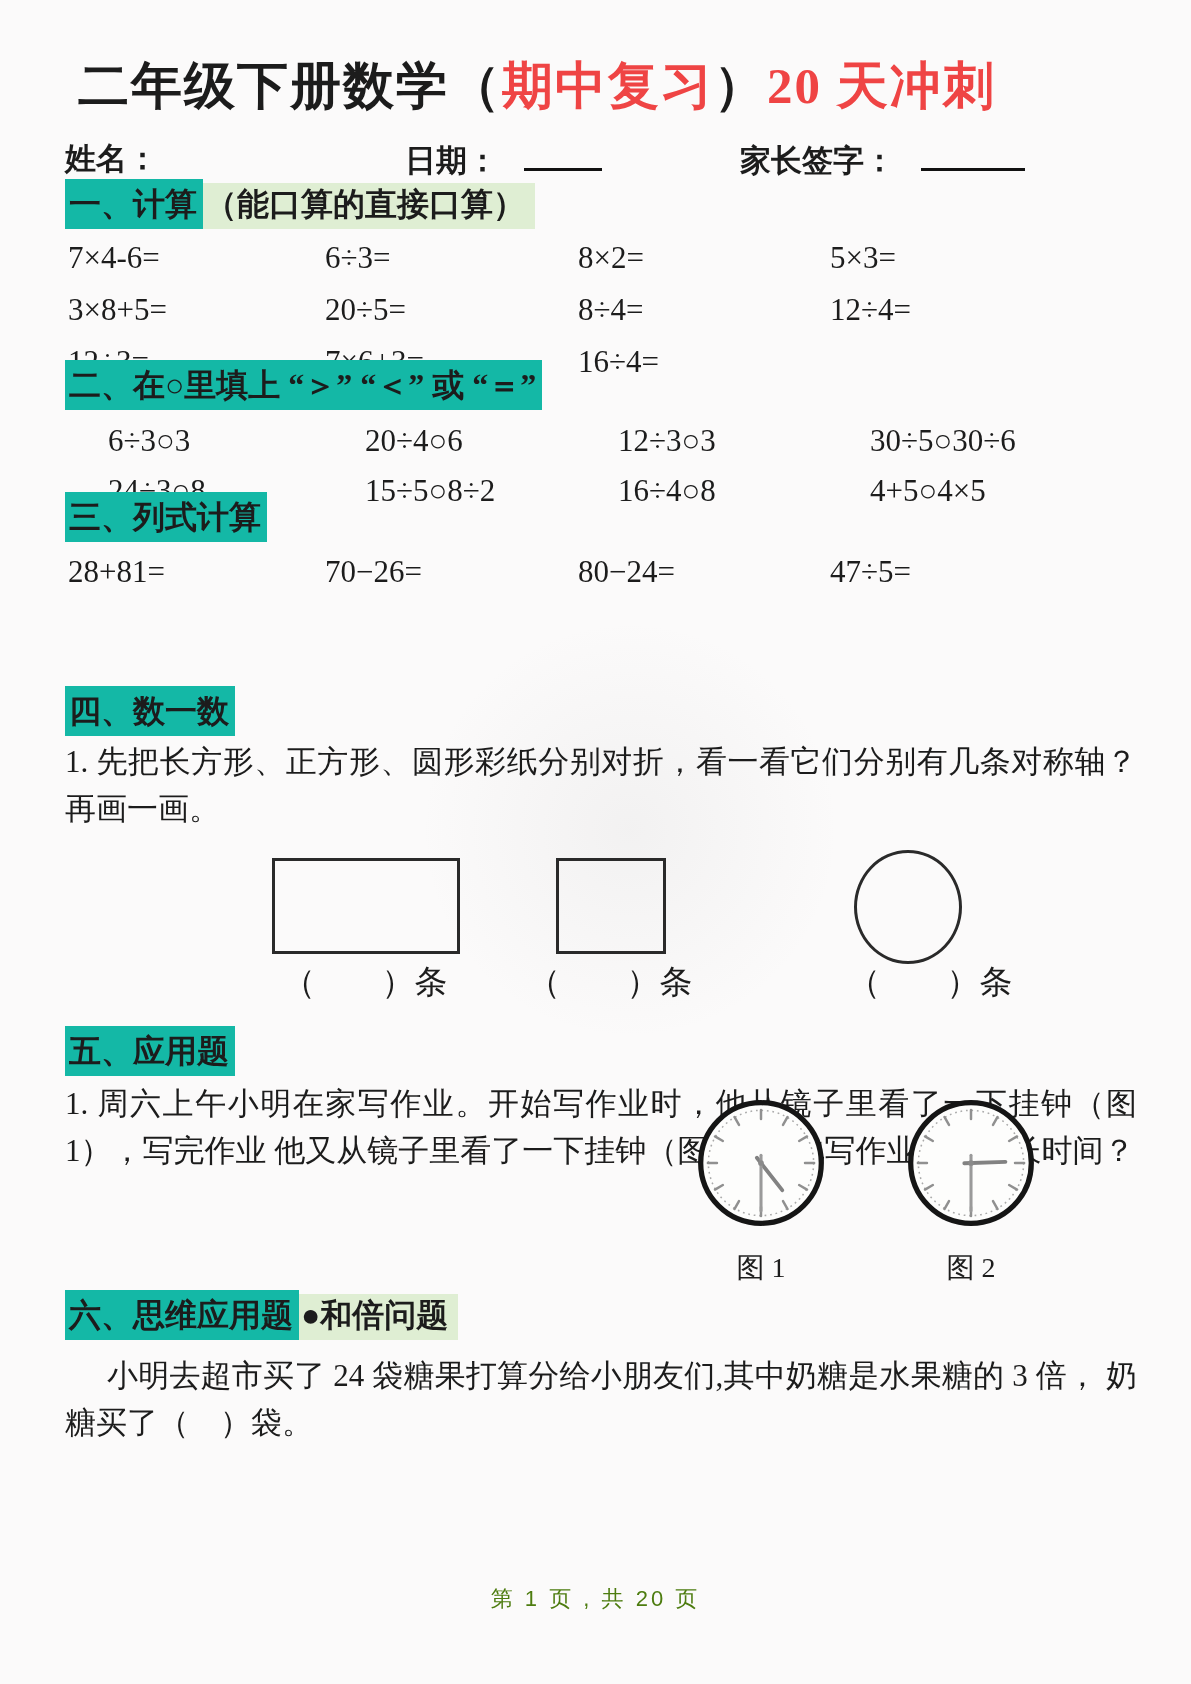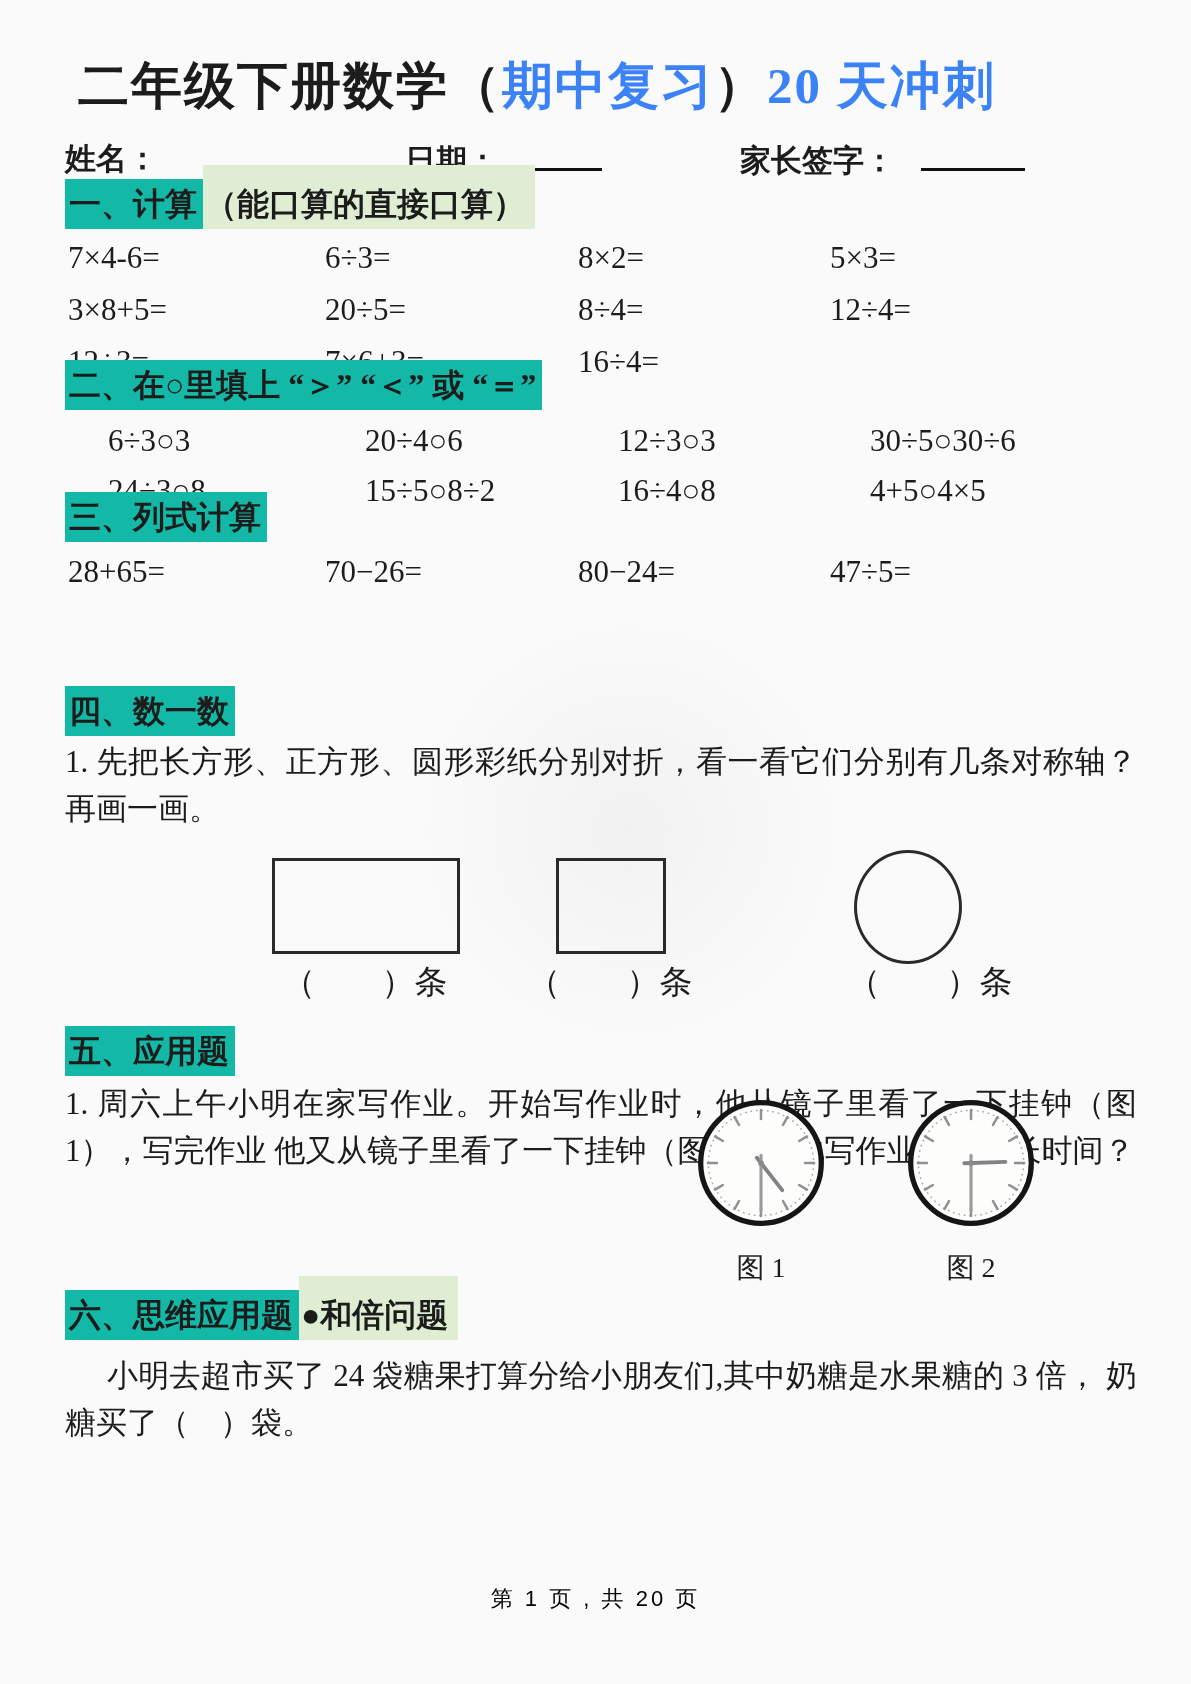--- a/index.html
+++ b/index.html
@@ -15,35 +15,35 @@
   .watermark{
     position:absolute;left:420px;top:620px;width:420px;height:420px;
     background:radial-gradient(ellipse at center, rgba(165,165,165,0.10), rgba(165,165,165,0) 70%);
     transform:rotate(-22deg);
     pointer-events:none;
   }
   .title{
     position:absolute;left:78px;top:52px;width:1060px;
     font-size:51px;font-weight:800;letter-spacing:2px;white-space:nowrap;
   }
-  .title .red{color:#3b82f6;}
+  .title .red{color:#ef4444;}
   .meta{
     position:absolute;left:65px;top:138px;width:1066px;height:42px;
     font-size:31px;font-weight:700;text-align:center;
   }
   .meta .name{position:absolute;left:0;}
   .meta .date{position:absolute;left:340px;}
   .meta .sign{position:absolute;left:675px;}
   .uline{display:inline-block;border-bottom:3px solid #111;vertical-align:baseline;height:30px;margin-left:26px;}
   .uline.date-line{width:78px;}
   .uline.sign-line{width:104px;}
 
   .sec-header{position:absolute;left:65px;font-size:32px;font-weight:700;white-space:nowrap;}
   .hl-pink{background:#14b8a6;padding:7px 6px 7px 4px;}
-  .hl-green{background:#dfeed3;padding:21px 10px 7px 2px;}
+  .hl-green{background:#dfeed3;padding:3px 10px 7px 2px;}
 
   .probgrid{
     position:absolute;left:68px;width:1070px;
     display:grid;grid-template-columns:257px 253px 252px 1fr;
     font-size:31px;
   }
   .probgrid .prob{height:52px;line-height:52px;white-space:nowrap;}
   #grid-s2 .prob{height:50px;line-height:50px;margin-left:40px;}
 
   .para{position:absolute;left:65px;width:1072px;font-size:31px;line-height:47px;text-align:justify;}
@@ -61,21 +61,21 @@
   .clocks-row{
     position:absolute;left:694px;top:1096px;width:344px;
     display:flex;justify-content:space-between;
   }
   .clock-figure{width:134px;text-align:center;}
   .clock-figure svg{display:block;width:134px;height:134px;}
   .clock-label{margin-top:19px;font-size:28px;}
 
   .footer{
     position:absolute;left:0;top:1584px;width:1191px;text-align:center;
-    font-size:22px;letter-spacing:3px;color:#000000;
+    font-size:22px;letter-spacing:3px;color:#4d7c0f;
     font-family:"Liberation Sans","DejaVu Sans",sans-serif;
   }
 </style>
 </head>
 <body>
 
 <div class="page">
 
   <div class="watermark"></div>
 
@@ -115,21 +115,21 @@
       <div class="prob">24÷3○8</div>
       <div class="prob">15÷5○8÷2</div>
       <div class="prob">16÷4○8</div>
       <div class="prob">4+5○4×5</div>
     </div>
 
   <div class="sec-header" style="top:496px;">
     <span class="hl-pink">三、列式计算</span>
   </div>
   <div id="grid-s3" class="probgrid" style="top:546px;">
-      <div class="prob">28+65=</div>
+      <div class="prob">28+81=</div>
       <div class="prob">70−26=</div>
       <div class="prob">80−24=</div>
       <div class="prob">47÷5=</div>
     </div>
 
   <div class="sec-header" style="top:690px;">
     <span class="hl-pink">四、数一数</span>
   </div>
   <div class="para" style="top:738px;">1. 先把长方形、正方形、圆形彩纸分别对折，看一看它们分别有几条对称轴？再画一画。</div>
   <div id="shape-rect" class="shape"></div>

